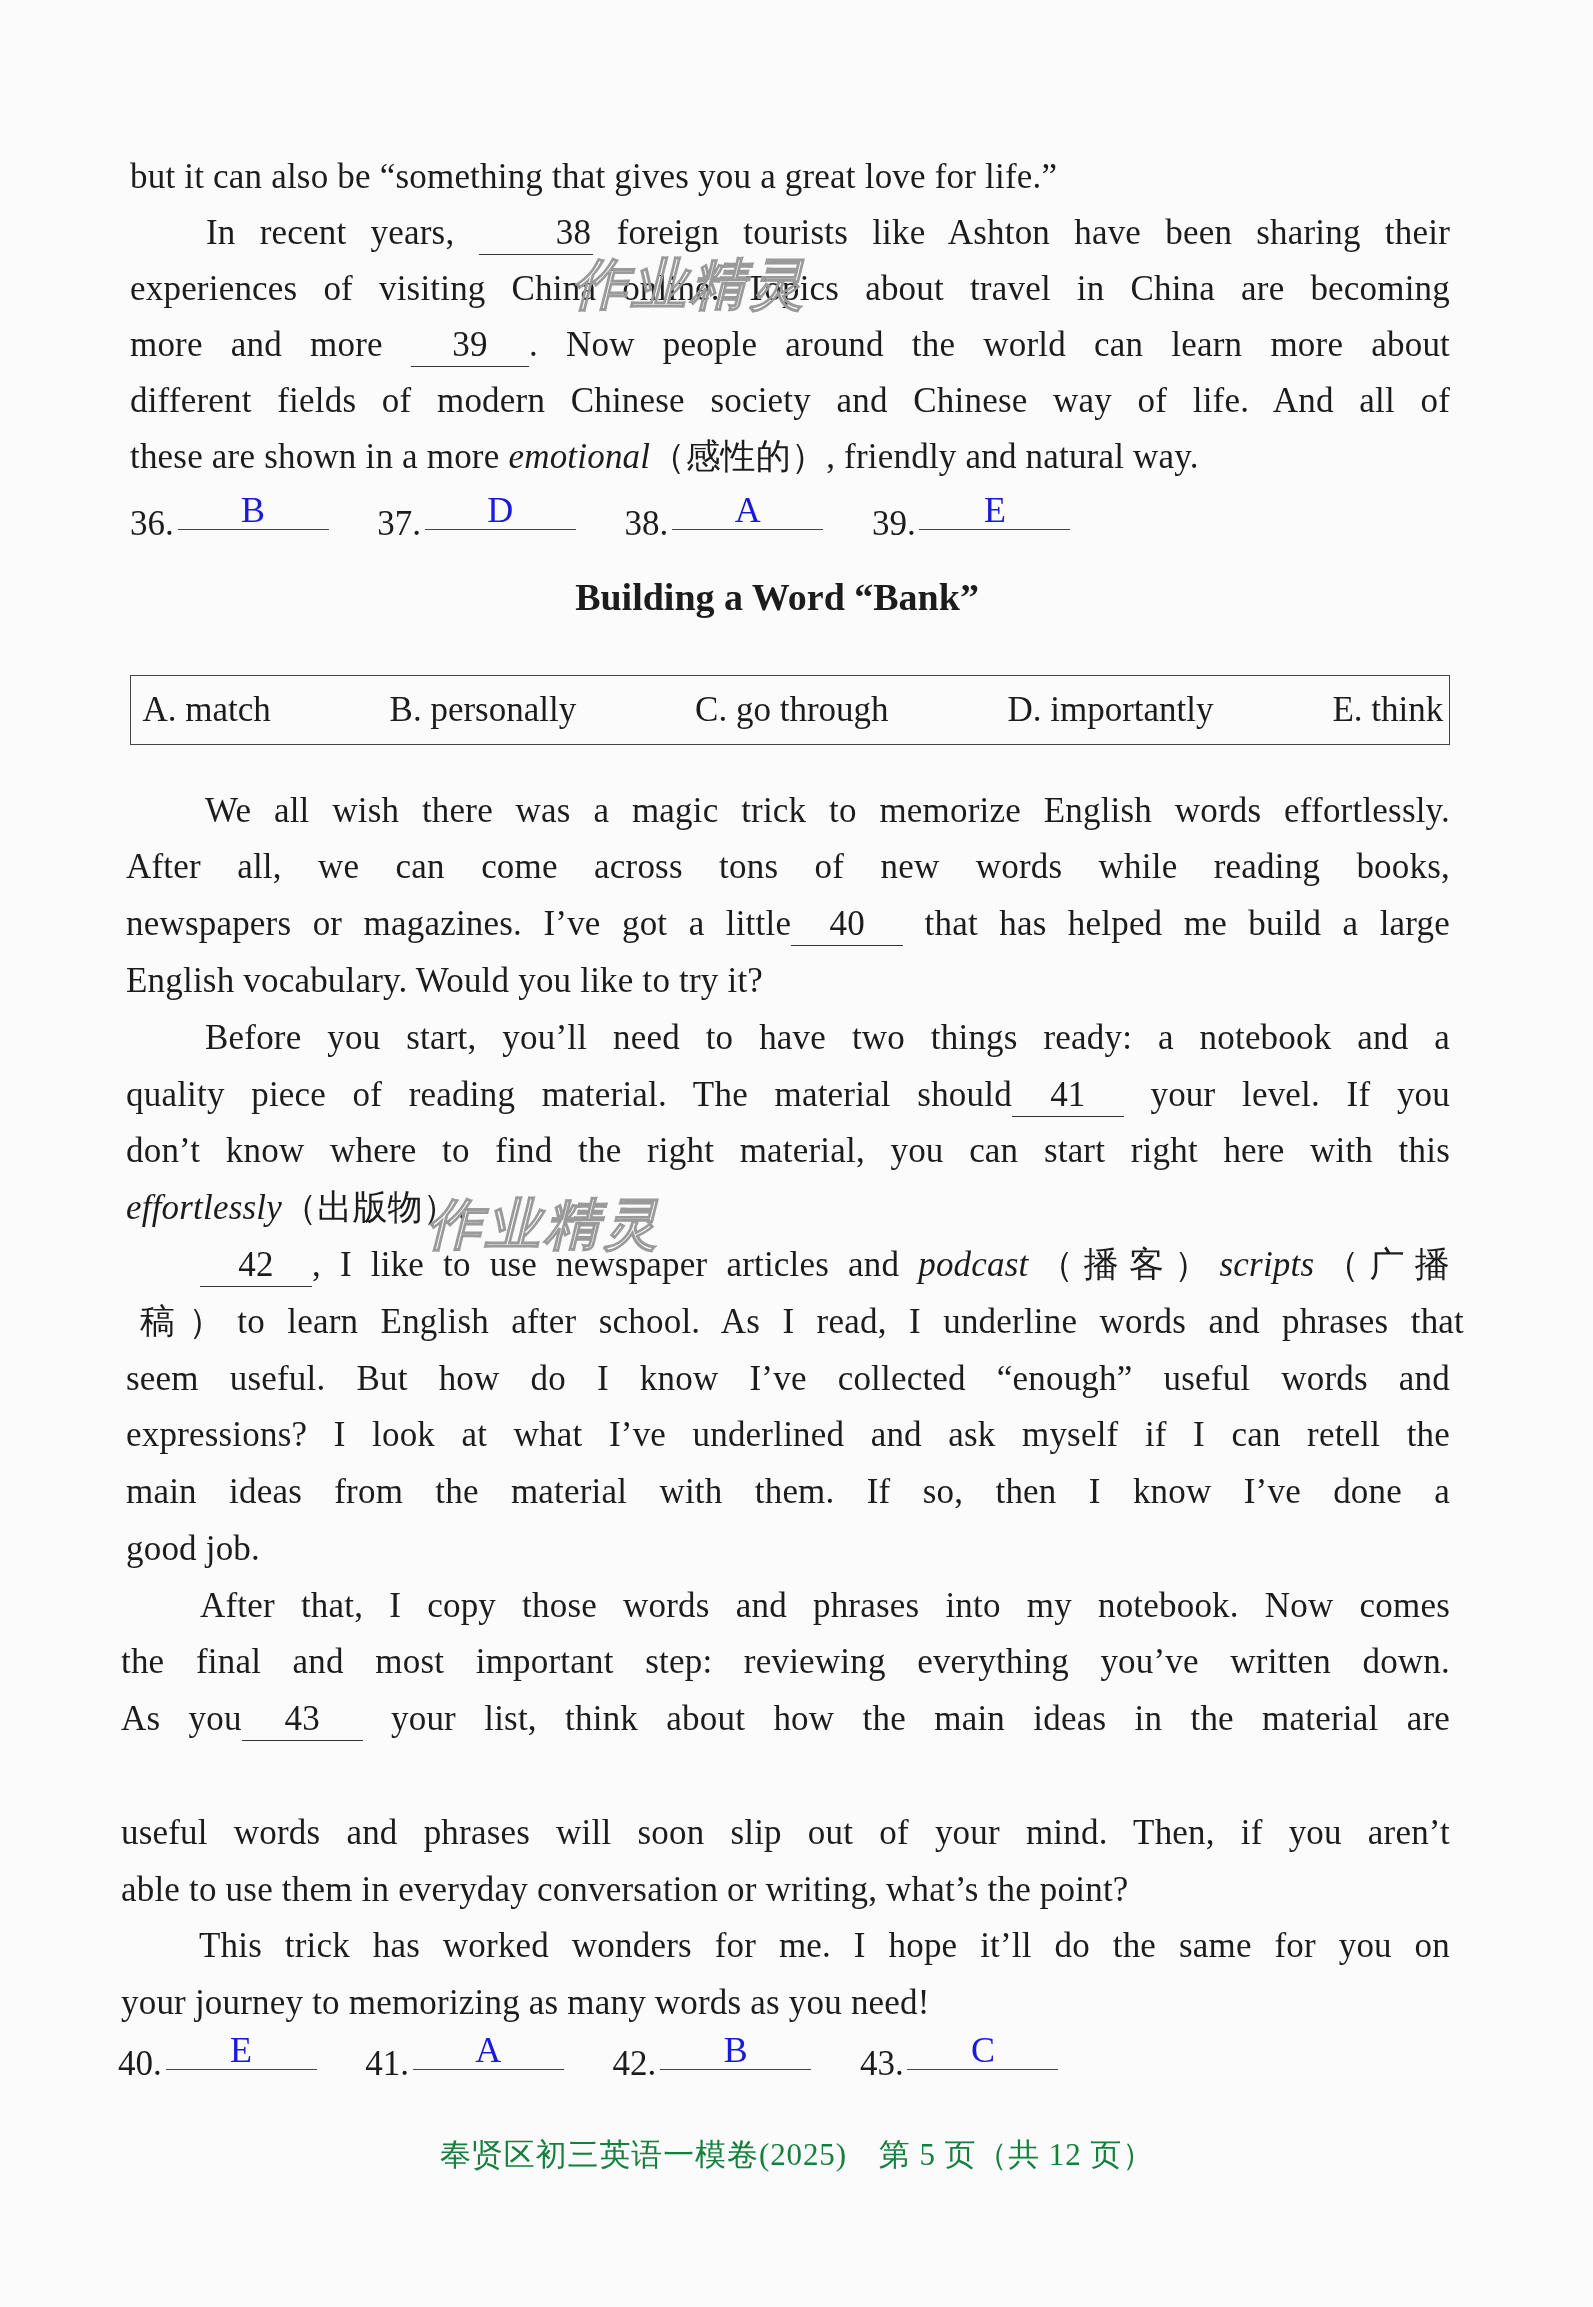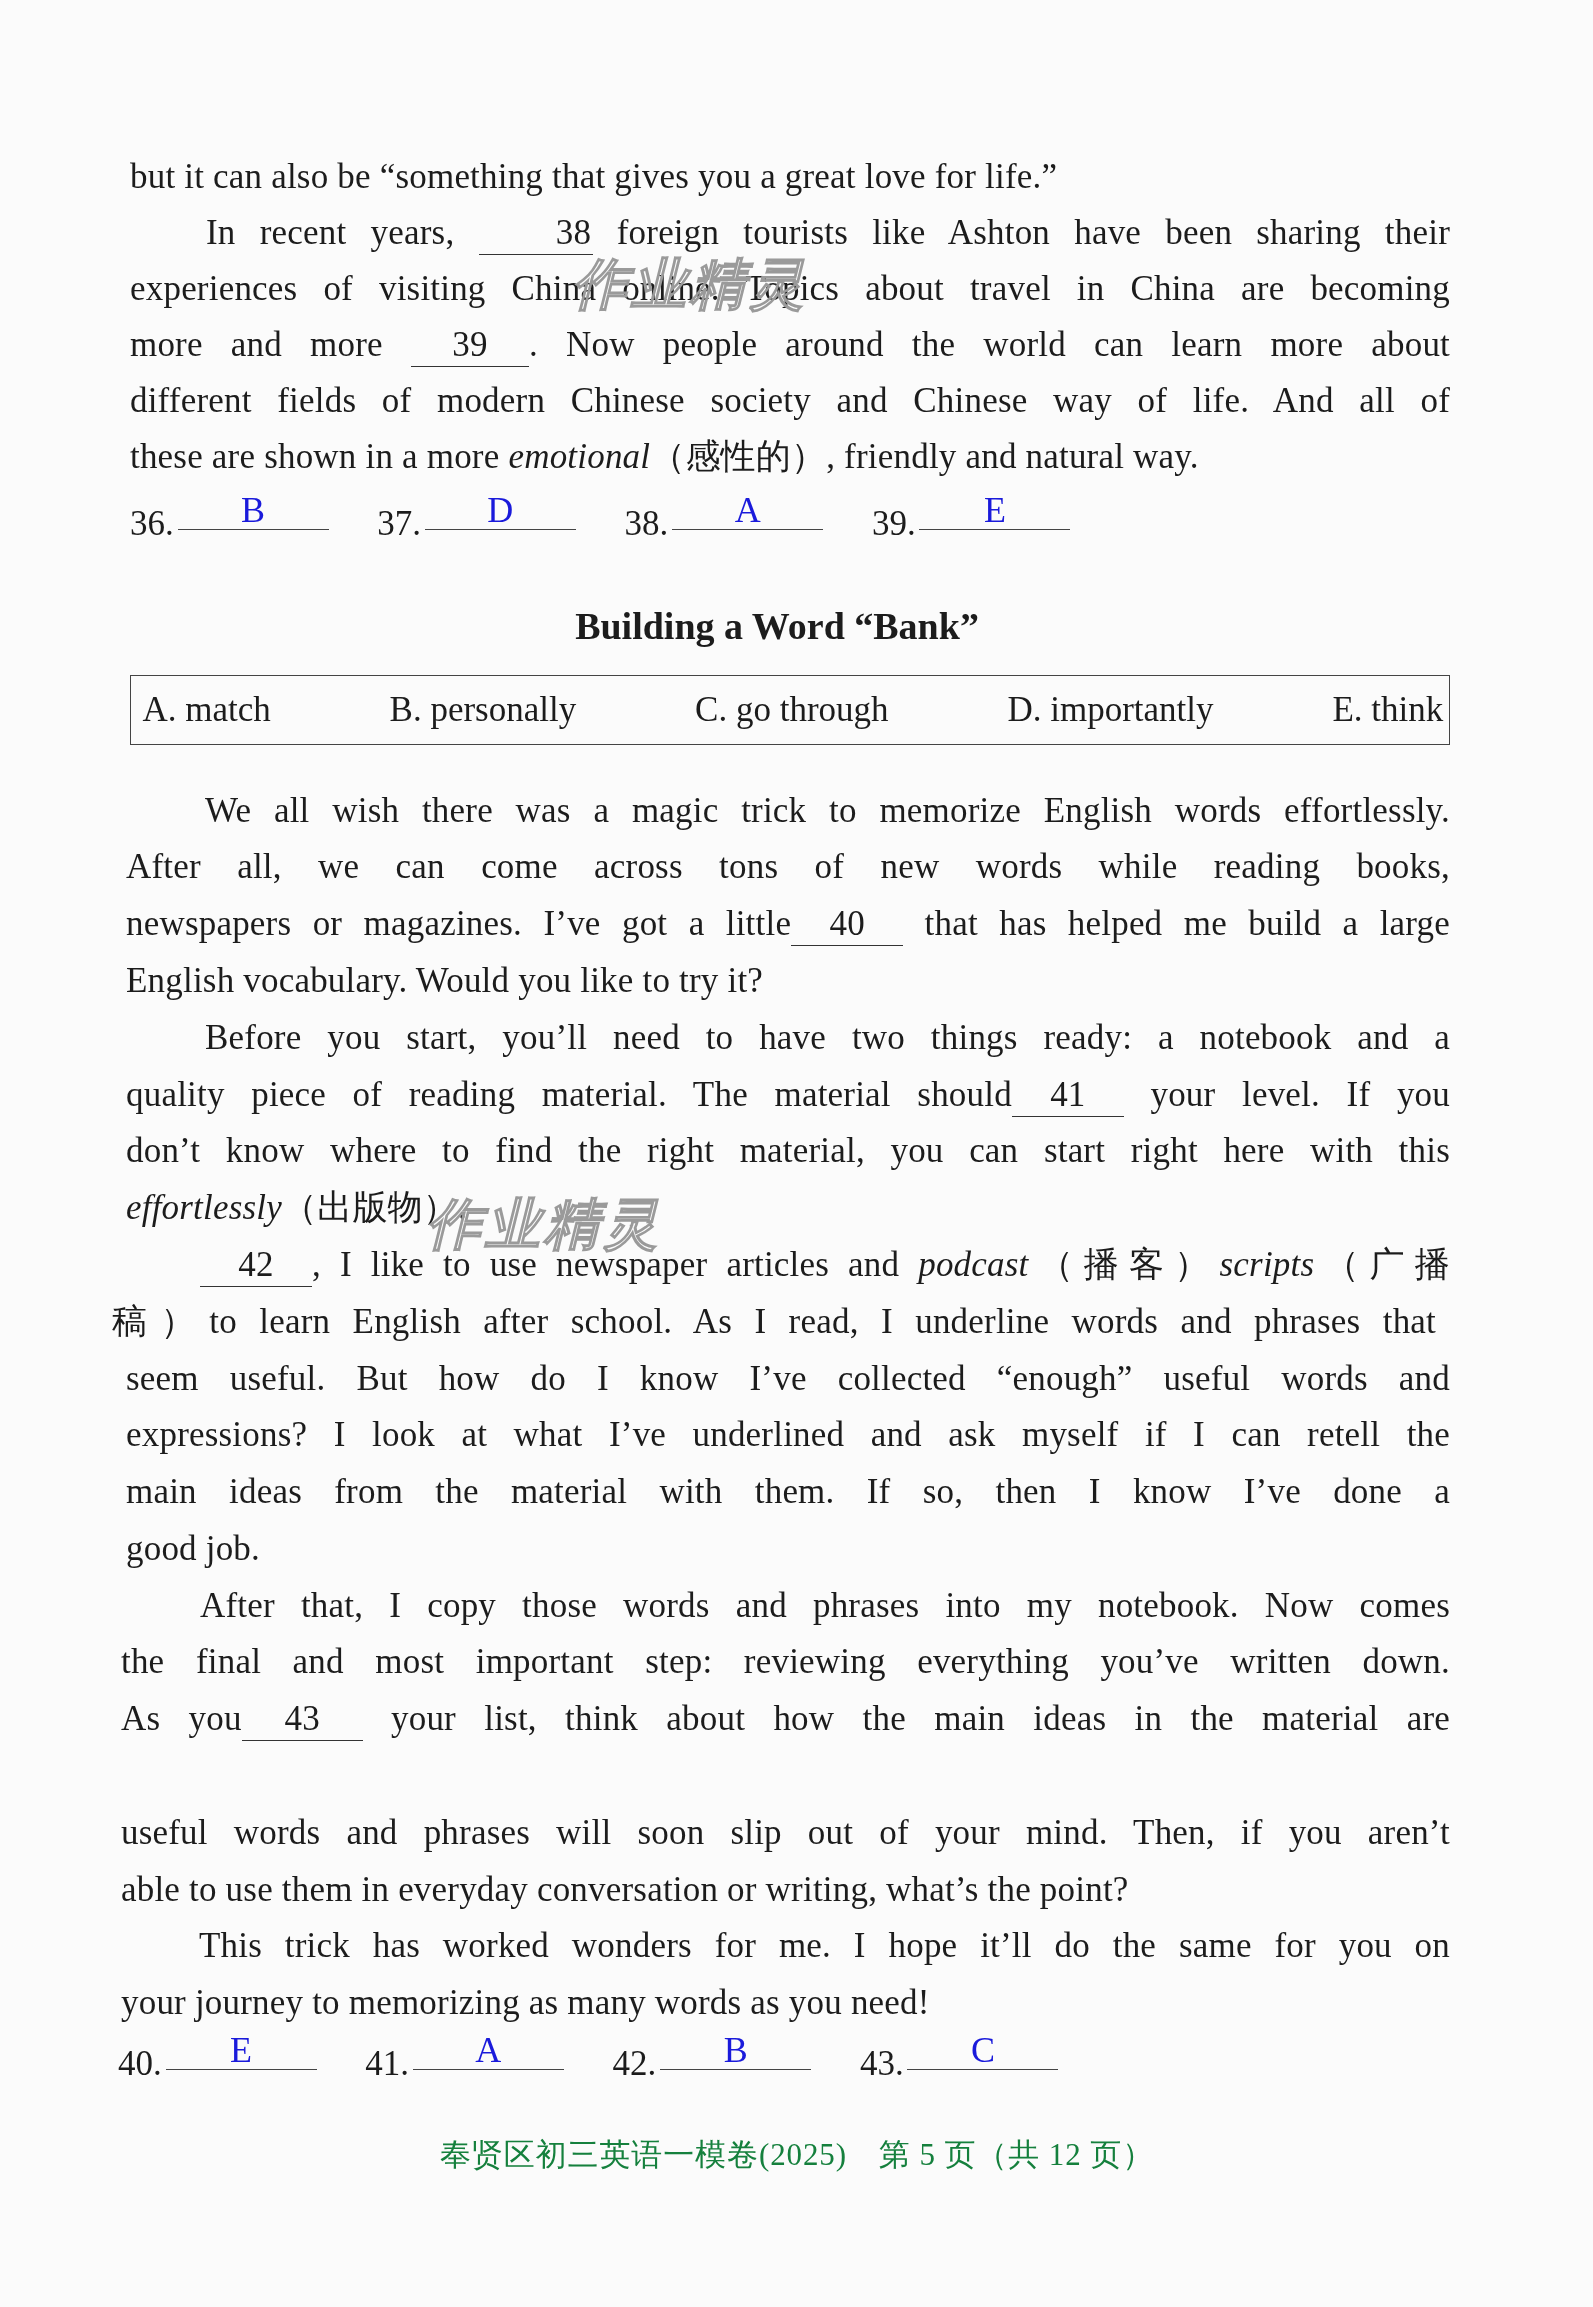--- a/index.html
+++ b/index.html
@@ -32,21 +32,21 @@
   .i { font-style: italic; }
   .answers { position: absolute; font-size: 35px; line-height: 57px; white-space: nowrap; }
   .ans-item { display: inline-block; margin-right: 40px; }
   .ans-blank {
     display: inline-block; width: 151px; border-bottom: 1.9px solid #444;
     text-align: center; color: #1a1adb; font-size: 36px; line-height: 38px;
     vertical-align: 13.2px; margin-left: 3.8px;
   }
   .title {
     position: absolute; left: 0; width: 1554px; text-align: center;
-    font-weight: bold; font-size: 38px; top: 575px; margin-top: 29px;
+    font-weight: bold; font-size: 38px; top: 575px;
   }
   .bank {
     position: absolute; left: 130px; top: 675px; width: 1320px; height: 70px;
     border: 1.9px solid #444; box-sizing: border-box;
     display: flex; justify-content: space-between; align-items: center;
     padding: 0 5.7px 0 11.4px;
     font-size: 35px;
   }
   .watermark {
     position: absolute; font-size: 55px; font-weight: bold;
@@ -118,21 +118,21 @@
   </div>
   <div class="line" style="left:126px; top:1122px; width:1324px;">don’t know where to find the right material, you can start right here with this</div>
   <div class="line last" style="left:126px; top:1179px; width:1324px;">
     <span class="i">effortlessly</span><span>（出版物）.</span>
   </div>
 
   <div class="line" style="left:126px; top:1236px; width:1324px;">
     <span class="blank" style="width:112px; margin-left:74px;">42</span><span>, I like to use newspaper articles and</span>
     <span class="i">podcast</span><span>（播客）</span><span class="i">scripts</span><span>（广播</span>
   </div>
-  <div class="line" style="left:112px; top:1293px; width:1324px;">稿）to learn English after school. As I read, I underline words and phrases that</div>
+  <div class="line" style="left:140px; top:1293px; width:1324px;">稿）to learn English after school. As I read, I underline words and phrases that</div>
   <div class="line" style="left:126px; top:1350px; width:1324px;">seem useful. But how do I know I’ve collected “enough” useful words and</div>
   <div class="line" style="left:126px; top:1406px; width:1324px;">expressions? I look at what I’ve underlined and ask myself if I can retell the</div>
   <div class="line" style="left:126px; top:1463px; width:1324px;">main ideas from the material with them. If so, then I know I’ve done a</div>
   <div class="line last" style="left:126px; top:1520px; width:1324px;">good job.</div>
 
   <div class="line" style="left:121px; top:1577px; width:1329px; text-indent:79px;">After that, I copy those words and phrases into my notebook. Now comes</div>
   <div class="line" style="left:121px; top:1633px; width:1329px;">the final and most important step: reviewing everything you’ve written down.</div>
   <div class="line" style="left:121px; top:1690px; width:1329px;">
     <span>As you</span><span class="blank" style="width:121px;">43</span>
     <span>your list, think about how the main ideas in the material are</span>

